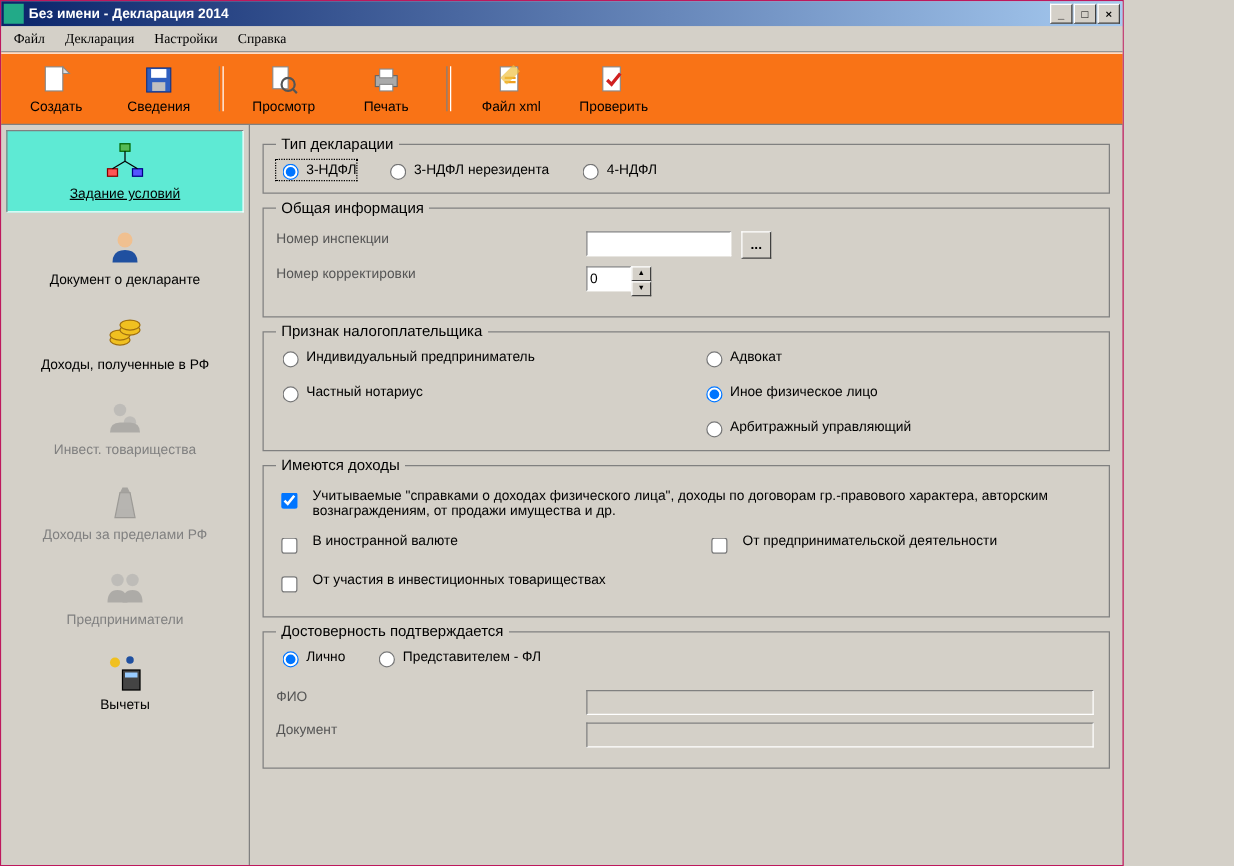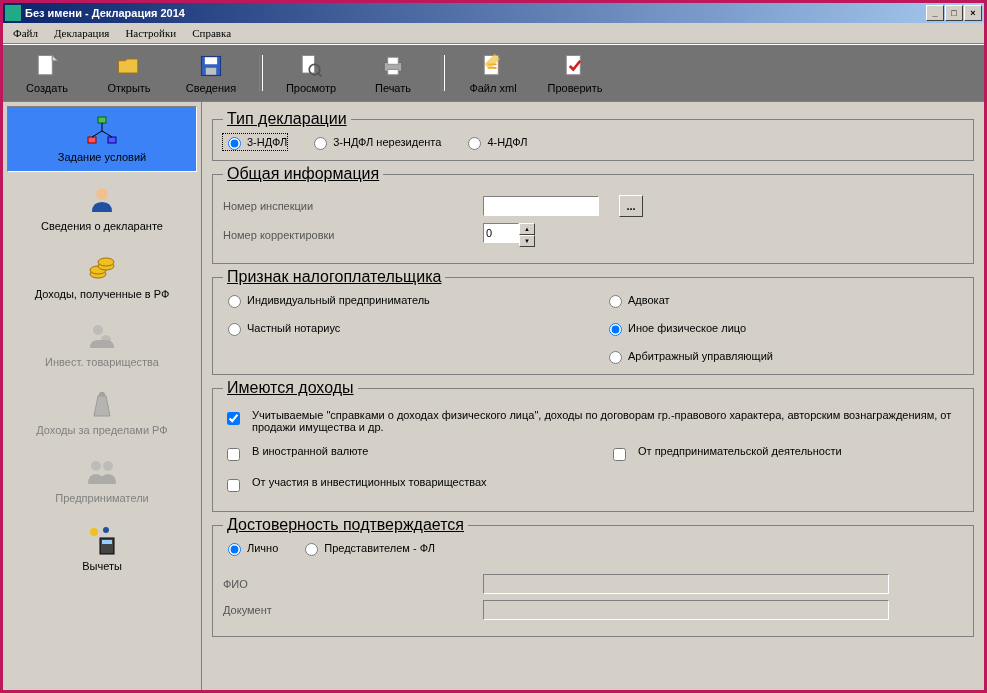--- a/index.html
+++ b/index.html
@@ -1,38 +1,38 @@
 <!DOCTYPE html>
 <html><head>
 <meta charset="utf-8">
 <style>
 html,body{margin:0;padding:0;font-family:Tahoma,Arial,sans-serif;font-size:11px;background:#d4d0c8;color:#000;}
-.window{width:987px;height:693px;background:#d4d0c8;border:3px solid #be185d;box-sizing:border-box;display:flex;flex-direction:column;position:relative;}
+.window{width:899px;height:693px;background:#d4d0c8;border:1px solid #be185d;box-sizing:border-box;display:flex;flex-direction:column;position:relative;}
 .titlebar{background:linear-gradient(to right,#0a246a,#a6caf0);color:#fff;height:20px;display:flex;align-items:center;padding:0 2px;font-weight:bold;font-size:11px;}
 .titlebar .icon{width:16px;height:16px;margin-right:4px;background:#2a8;display:inline-block;}
 .titlebar .spacer{flex:1;}
 .winbtns{display:flex;gap:1px;}
 .winbtn{width:16px;height:14px;background:#d4d0c8;border:1px solid;border-color:#fff #404040 #404040 #fff;color:#000;font-size:9px;display:flex;align-items:center;justify-content:center;font-family:Arial;}
 .menubar{background:#d4d0c8;padding:2px 4px;display:flex;gap:4px;border-bottom:1px solid #808080;font-family:Liberation Serif, serif;}
 .menuitem{padding:2px 6px;cursor:default;}
-.toolbar{background:#737373;border-bottom:1px solid #808080;border-top:1px solid #fff;padding:3px 4px;display:flex;gap:2px;align-items:center;}
+.toolbar{background:#f97316;border-bottom:1px solid #808080;border-top:1px solid #fff;padding:3px 4px;display:flex;gap:2px;align-items:center;}
 .tbtn{display:flex;flex-direction:column;align-items:center;padding:4px 10px;cursor:pointer;min-width:60px;}
 .tbtn svg{width:28px;height:28px;}
 .tbtn span{margin-top:2px;font-size:11px;}
 .tsep{width:2px;height:36px;border-left:1px solid #808080;border-right:1px solid #fff;margin:0 6px;}
 .body{flex:1;display:flex;overflow:hidden;}
 .sidebar{width:190px;background:#d4d0c8;padding:4px;display:flex;flex-direction:column;gap:4px;border-right:1px solid #808080;}
 .sideitem{display:flex;flex-direction:column;align-items:center;padding:8px 4px;cursor:pointer;text-align:center;font-size:11px;}
-.sideitem.active{border:1px solid;border-color:#808080 #fff #fff #808080;background:#3b82f6;}
+.sideitem.active{border:1px solid;border-color:#808080 #fff #fff #808080;background:#5eead4;text-decoration:underline;}
 .sideitem.disabled{color:#808080;}
 .sideitem svg{width:32px;height:32px;margin-bottom:4px;}
 .content{flex:1;padding:4px 10px;overflow:auto;}
 fieldset{border:1px solid #808080;margin:4px 0;padding:6px 10px 10px 10px;position:relative;}
-legend{padding:0 4px;font-size:16px;text-decoration:underline;}
-.row{display:flex;align-items:center;margin:6px 0;gap:20px;}
+legend{padding:0 4px;font-size:12px;}
+.row{display:flex;margin:6px 0;gap:8px;}
 .row label.fl{width:240px;color:#555;}
 .radiogroup{display:flex;gap:22px;flex-wrap:wrap;}
 .radiogroup .col{display:flex;flex-direction:column;gap:12px;flex:1;}
 input[type=radio],input[type=checkbox]{margin-right:6px;vertical-align:middle;}
 .radiolabel{display:flex;align-items:center;font-size:11px;cursor:default;}
 .radiolabel.sel{outline:1px dotted #000;}
 input[type=text]{background:#fff;border:1px solid;border-color:#808080 #fff #fff #808080;height:18px;padding:0 2px;font-family:inherit;font-size:11px;}
 input[type=text]:disabled{background:#d4d0c8;}
 .spin{display:inline-flex;}
 .spin input{width:30px;}
@@ -69,26 +69,20 @@
   <div class="toolbar">
     <div class="tbtn">
       <svg viewBox="0 0 32 32">
           <rect x="6" y="4" width="16" height="22" fill="#fff" stroke="#888"></rect>
           <polygon points="22,4 22,10 28,10" fill="#ddd" stroke="#888"></polygon>
         </svg>
       <span>Создать</span>
     </div>
     <div class="tbtn">
       <svg viewBox="0 0 32 32">
-          <path d="M4 10 L12 10 L14 8 L26 8 L26 24 L4 24 Z" fill="#f0c040" stroke="#a07010"></path>
-        </svg>
-      <span>Открыть</span>
-    </div>
-    <div class="tbtn">
-      <svg viewBox="0 0 32 32">
           <rect x="5" y="5" width="22" height="22" fill="#3060c0" stroke="#103080"></rect>
           <rect x="9" y="6" width="14" height="8" fill="#fff"></rect>
           <rect x="10" y="18" width="12" height="8" fill="#c0c0c0"></rect>
         </svg>
       <span>Сведения</span>
     </div>
     <div class="tsep"></div>
     <div class="tbtn">
       <svg viewBox="0 0 32 32">
           <rect x="6" y="4" width="14" height="20" fill="#fff" stroke="#888"></rect>
@@ -134,21 +128,21 @@
             <line x1="6" y1="22" x2="16" y2="16" stroke="#000"></line>
             <line x1="26" y1="22" x2="16" y2="16" stroke="#000"></line>
           </svg>
         <span>Задание условий</span>
       </div>
       <div class="sideitem">
         <svg viewBox="0 0 32 32">
             <circle cx="16" cy="10" r="6" fill="#f0c090"></circle>
             <path d="M6 28 Q6 18 16 18 Q26 18 26 28 Z" fill="#2050a0"></path>
           </svg>
-        <span>Сведения о декларанте</span>
+        <span>Документ о декларанте</span>
       </div>
       <div class="sideitem">
         <svg viewBox="0 0 32 32">
             <ellipse cx="12" cy="22" rx="8" ry="4" fill="#f0c020" stroke="#a07010"></ellipse>
             <ellipse cx="12" cy="18" rx="8" ry="4" fill="#f0c020" stroke="#a07010"></ellipse>
             <ellipse cx="20" cy="14" rx="8" ry="4" fill="#f0c020" stroke="#a07010"></ellipse>
             <ellipse cx="20" cy="10" rx="8" ry="4" fill="#f0c020" stroke="#a07010"></ellipse>
           </svg>
         <span>Доходы, полученные в РФ</span>
       </div>

